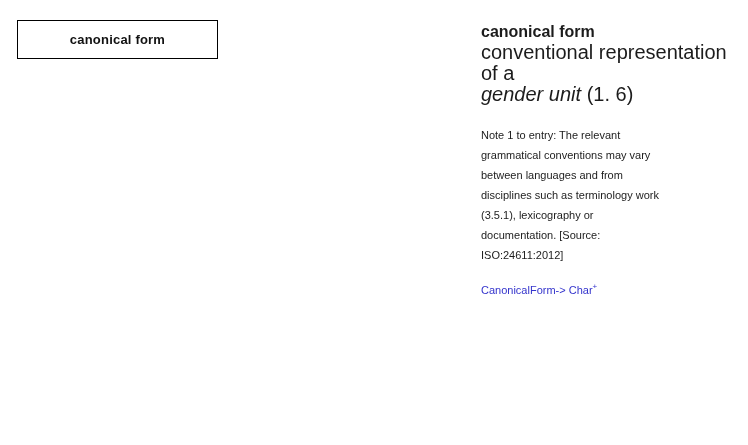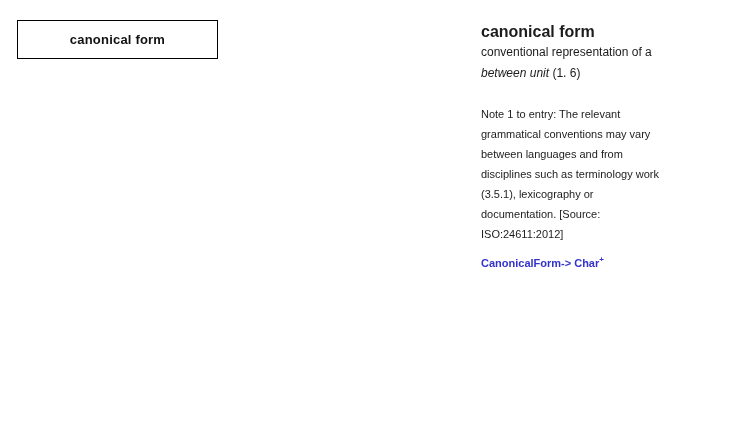--- a/index.html
+++ b/index.html
@@ -39,36 +39,36 @@
     left: 481px;
     top: 21px;
     width: 265px;
   }
   .headword {
     font-weight: bold;
     font-size: 16px;
     line-height: 21px;
   }
   .definition {
-    font-size: 12px;
+    font-size: 20px;
     line-height: 21px;
   }
   .italic-term {
     font-style: italic;
   }
   .note {
     margin-top: 20px;
     font-size: 11px;
     line-height: 20px;
     white-space: pre-line;
   }
   .grammar-rule {
-    margin-top: 12px;
+    margin-top: 18px;
     font-size: 11px;
-    font-weight: bold;
+    font-weight: normal;
     color: #3333CC;
     line-height: 14px;
   }
   .grammar-rule sup {
     font-size: 8px;
     line-height: 0;
   }
 </style>
 </head>
 <body>
@@ -76,21 +76,21 @@
 <div class="term-box">
   <span class="term-box-label">canonical form</span>
 </div>
 
 <div class="entry">
   <div class="headword">canonical form</div>
 
   <div class="definition">
     <div>conventional representation of a</div>
     <div>
-      <span class="italic-term">between unit</span>
+      <span class="italic-term">gender unit</span>
       <span>(1. 6)</span>
     </div>
   </div>
 
   <div class="note">Note 1 to entry: The relevant
 grammatical conventions may vary
 between languages and from
 disciplines such as terminology work
 (3.5.1), lexicography or
 documentation. [Source:

